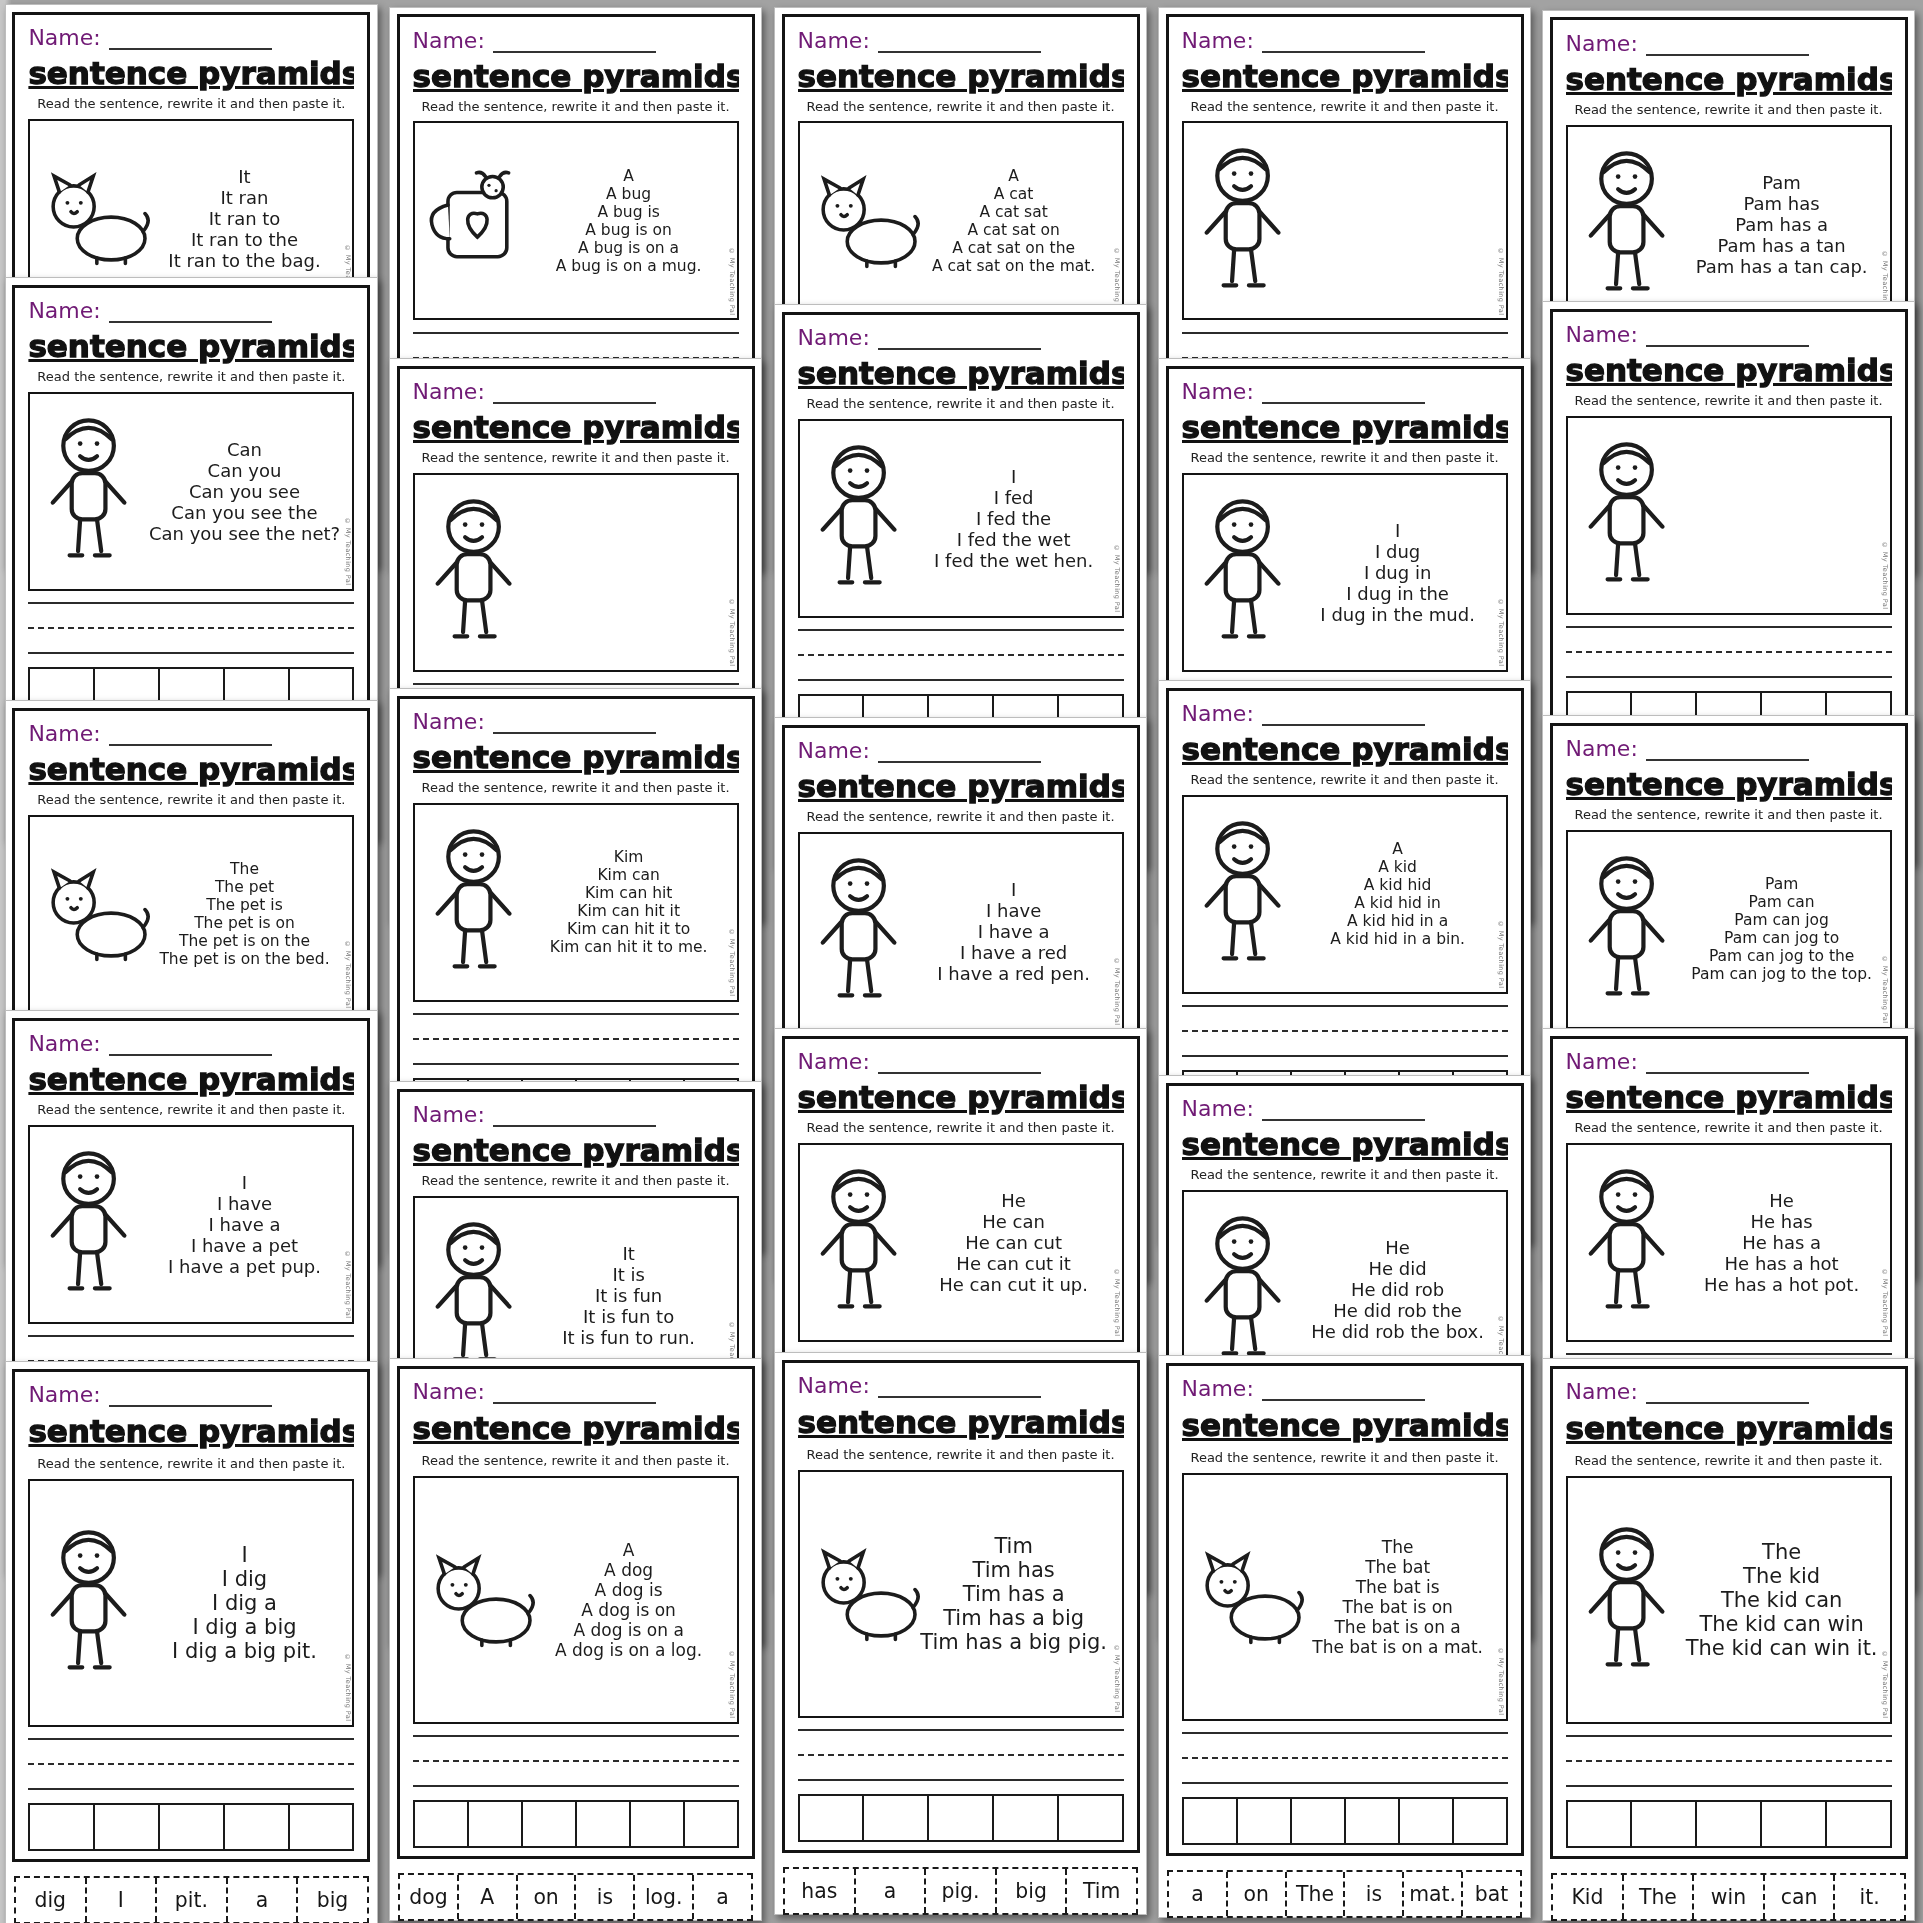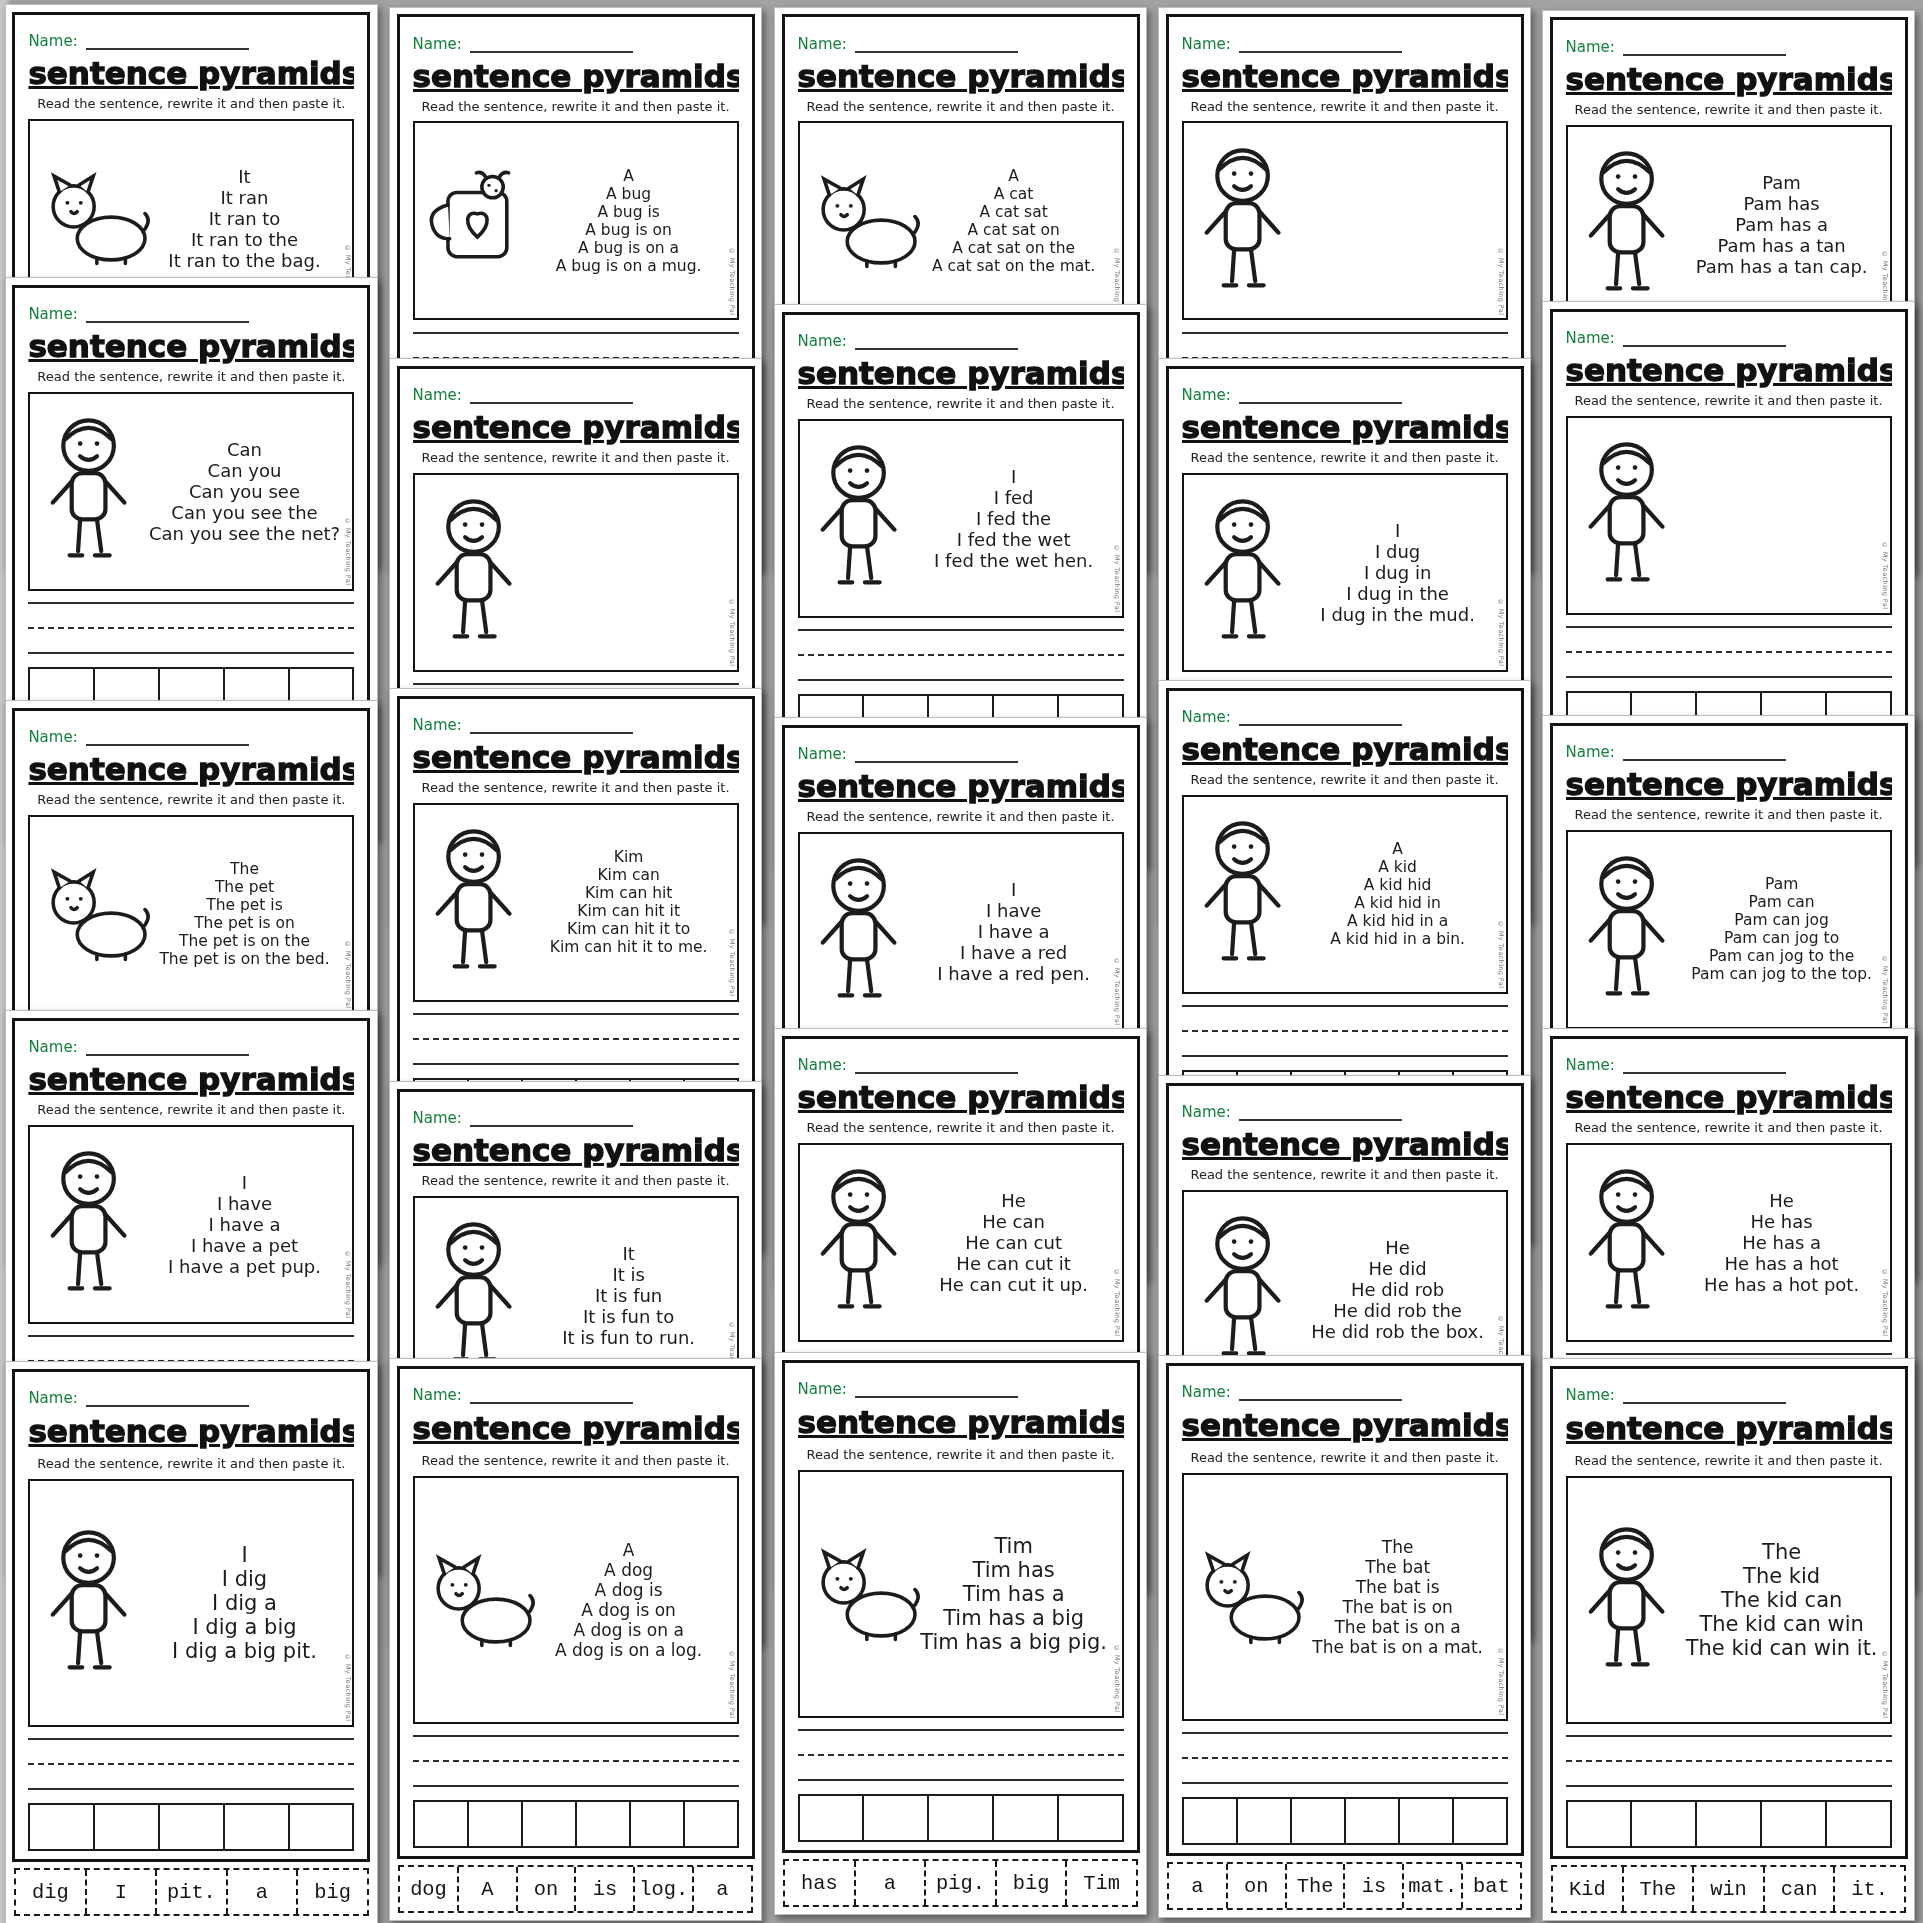--- a/index.html
+++ b/index.html
@@ -2,21 +2,21 @@
 <html style="font-size:13px"><head>
 <meta charset="utf-8">
 <style>
   html,body{margin:0;padding:0;}
   body{font-family:"DejaVu Sans", sans-serif; background:#a2a2a2;}
   #collage{position:relative;width:1923px;height:1923px;overflow:hidden;
     background:linear-gradient(90deg,#c7c7c7 0px,#c7c7c7 4.9px,#a2a2a2 11.4px);}
   .sheet{position:absolute;width:373px;height:563px;background:#ffffff;
     border:0.8px solid #bdbdbd;box-shadow:3.3px 4.1px 7.3px rgba(0,0,0,0.45);box-sizing:border-box;padding:6.5px;}
   .frame{border:3.3px solid #141414;padding:6.5px 13px 8.1px 13px;box-sizing:border-box;position:relative;background:#fff;}
-  .name-row{font-size:15px;color:#15803d;height:29px;display:flex;align-items:flex-end;}
+  .name-row{font-size:22px;color:#701a75;height:29px;display:flex;align-items:flex-end;}
   .name-line{display:inline-block;width:163px;border-bottom:2.4px solid #333;margin-left:8.1px;height:19.5px;}
   .sheet-title{text-align:center;font-size:31px;font-weight:bold;letter-spacing:0px;
     color:#111;-webkit-text-stroke:1.3px #111;height:46px;line-height:46px;white-space:nowrap;overflow:hidden;text-decoration:underline;}
   .full .sheet-title{height:49px;line-height:49px;}
   .subtitle{text-align:center;font-size:13px;color:#222;height:19.5px;white-space:nowrap;overflow:hidden;}
   .picture-box{border:2.4px solid #141414;height:195px;margin-top:3.3px;position:relative;overflow:hidden;background:#fff;}
   .full .picture-box{height:244px;}
   .clipart{position:absolute;left:8.1px;top:50%;transform:translateY(-50%);width:36%;height:86%;}
   .clipart svg{width:100%;height:100%;}
   .pyramid{margin-left:33%;width:67%;height:100%;display:flex;flex-direction:column;justify-content:center;
@@ -24,21 +24,21 @@
   .pyramid div{white-space:nowrap;}
   .credit{position:absolute;right:0.8px;bottom:3.3px;writing-mode:vertical-rl;font-size:6.5px;color:#777;letter-spacing:0.4px;}
   .lines{margin-top:11.4px;}
   .wline{border-top:0;height:0;margin:0;}
   .wline.solid{border-top:2.4px solid #2b2b2b;}
   .wline.dashed{border-top:2.4px dashed #2b2b2b;}
   .wline + .wline{margin-top:23px;}
   .paste-grid{margin-top:13px;display:flex;border:2.4px solid #1a1a1a;height:44px;}
   .paste-cell{flex:1;border-right:2.4px solid #1a1a1a;}
   .paste-cell:last-child{border-right:0;}
-  .cards{margin-top:6px;display:flex;border:2.4px dashed #1a1a1a;height:44px;margin-left:1.6px;margin-right:1.6px;font-family:Liberation Mono, monospace;}
+  .cards{margin-top:14px;display:flex;border:2.4px dashed #1a1a1a;height:44px;margin-left:1.6px;margin-right:1.6px;}
   .card{flex:1;border-right:2.4px dashed #1a1a1a;display:flex;align-items:center;justify-content:center;
     font-size:20.4px;color:#161616;}
   .card:last-child{border-right:0;}
 </style>
 </head>
 <body style="background: rgb(162, 162, 162);">
 
 <div id="collage">
     <div class="sheet" style="left: 4.9px; top: 4.1px; z-index: 1;">
     <div class="frame">

